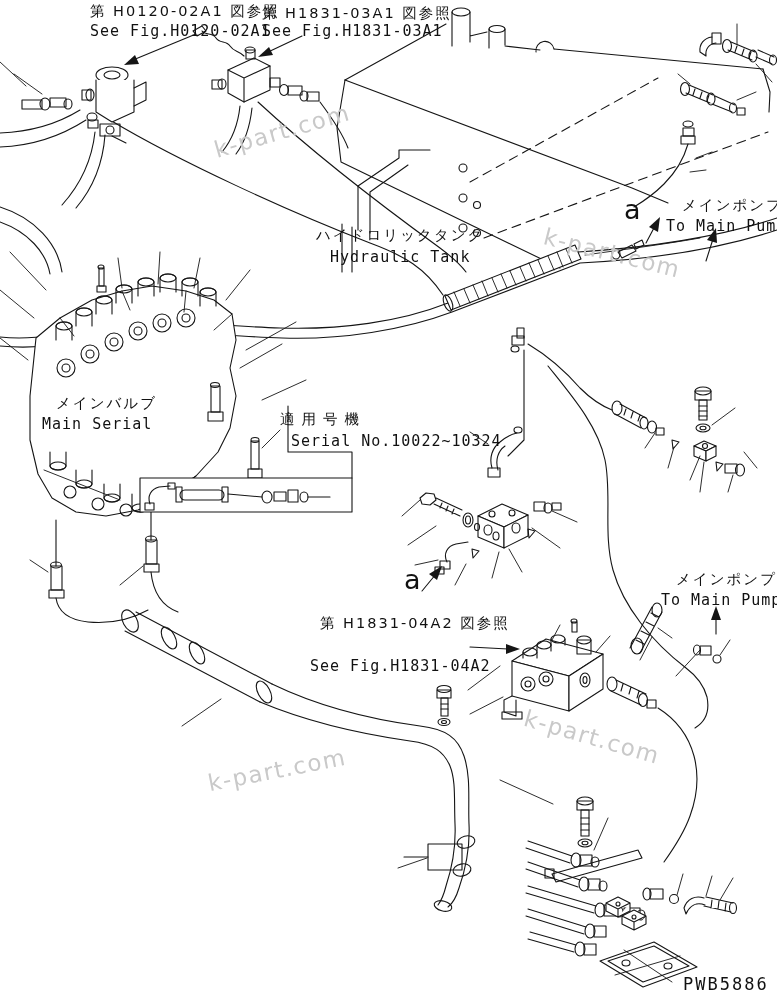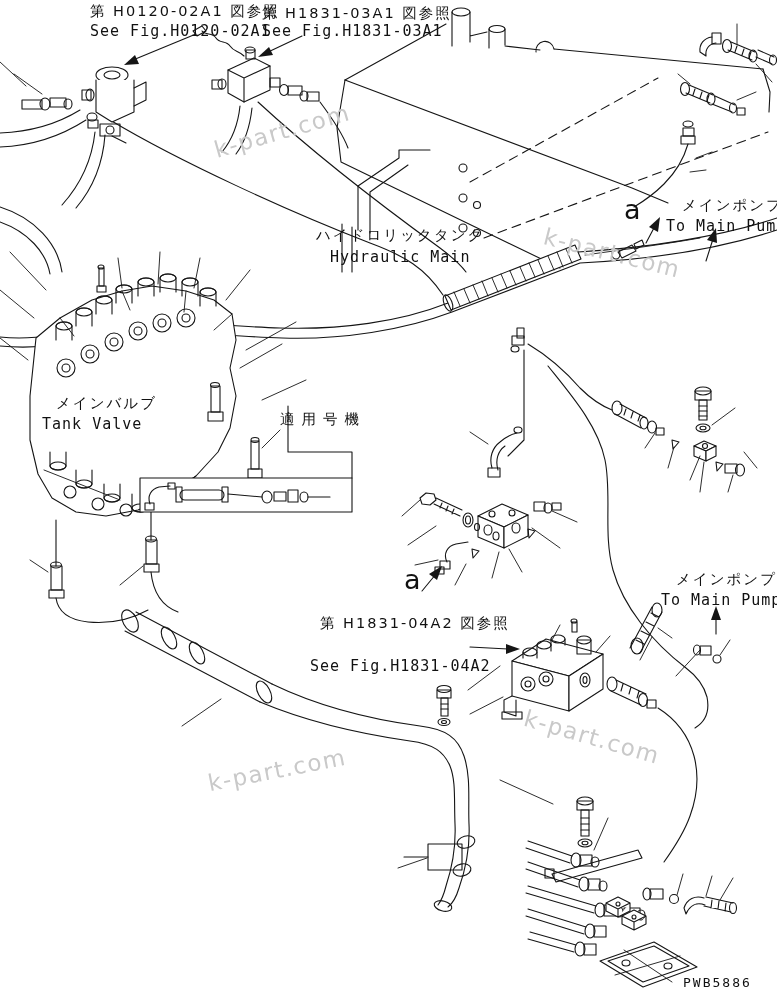--- a/index.html
+++ b/index.html
@@ -10,21 +10,21 @@
   #dwg .fill{fill:#151515;stroke:none;}
   #dwg .wf{fill:#ffffff;}
   #dwg .dash{stroke-dasharray:9 6;}
   #dwg .thin{stroke-width:0.9;}
   .lbl{position:absolute;color:#111;font-family:"DejaVu Sans Mono","Liberation Mono",monospace;
        font-size:15px;line-height:1;white-space:nowrap;letter-spacing:1px;}
   .jp{font-family:"DejaVu Sans","Liberation Sans",sans-serif;font-size:14.5px;letter-spacing:2px;}
   .marker-a{font-size:27px;font-family:"DejaVu Sans",sans-serif;letter-spacing:0;}
   .wm{position:absolute;color:#c9c9c9;font-family:"DejaVu Sans",sans-serif;font-size:23px;
       letter-spacing:1.5px;white-space:nowrap;}
-  .partno{font-size:13px;letter-spacing:2px;}
+  .partno{font-size:17px;letter-spacing:2px;}
 </style>
 </head>
 <body>
 
 <div id="page">
 
 <svg id="dwg" width="777" height="1002" viewBox="0 0 777 1002">
 
   <g>
     <path d="M345,80 L410,44 L446,24"></path>
@@ -420,26 +420,27 @@
   </g>
 </svg>
 
 <div class="lbl jp" style="left:90px;top:4px">第 H0120-02A1 図参照</div>
 <div class="lbl" style="left:90px;top:24px">See Fig.H0120-02A1</div>
 
 <div class="lbl jp" style="left:262px;top:6px">第 H1831-03A1 図参照</div>
 <div class="lbl" style="left:262px;top:24px">See Fig.H1831-03A1</div>
 
 <div class="lbl jp" style="left:316px;top:228px">ハイドロリックタンク</div>
-<div class="lbl" style="left:330px;top:250px">Hydraulic Main</div>
+<div class="lbl" style="left:330px;top:250px">Hydraulic Tank</div>
 
 <div class="lbl jp" style="left:56px;top:396px">メインバルブ</div>
-<div class="lbl" style="left:42px;top:417px">Tank Valve</div>
+<div class="lbl" style="left:42px;top:417px">Main Serial</div>
 
 <div class="lbl jp" style="left:280px;top:412px;letter-spacing:7px">適用号機</div>
+<div class="lbl" style="left:291px;top:434px">Serial No.10022~10324</div>
 
 <div class="lbl jp" style="left:682px;top:198px">メインポンプへ</div>
 <div class="lbl" style="left:666px;top:219px">To Main Pump</div>
 
 <div class="lbl jp" style="left:676px;top:572px">メインポンプへ</div>
 <div class="lbl" style="left:661px;top:593px">To Main Pump</div>
 
 <div class="lbl jp" style="left:320px;top:616px">第 H1831-04A2 図参照</div>
 <div class="lbl" style="left:310px;top:659px">See Fig.H1831-04A2</div>
 

